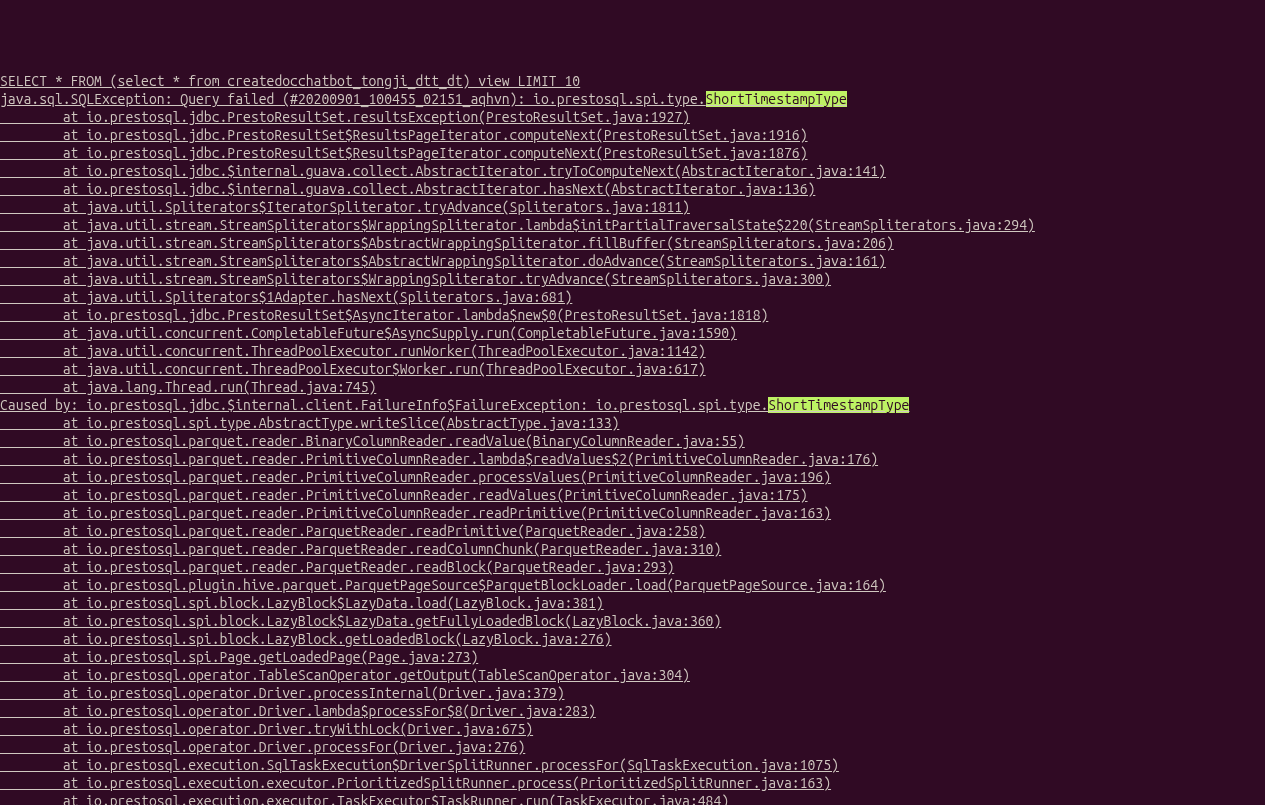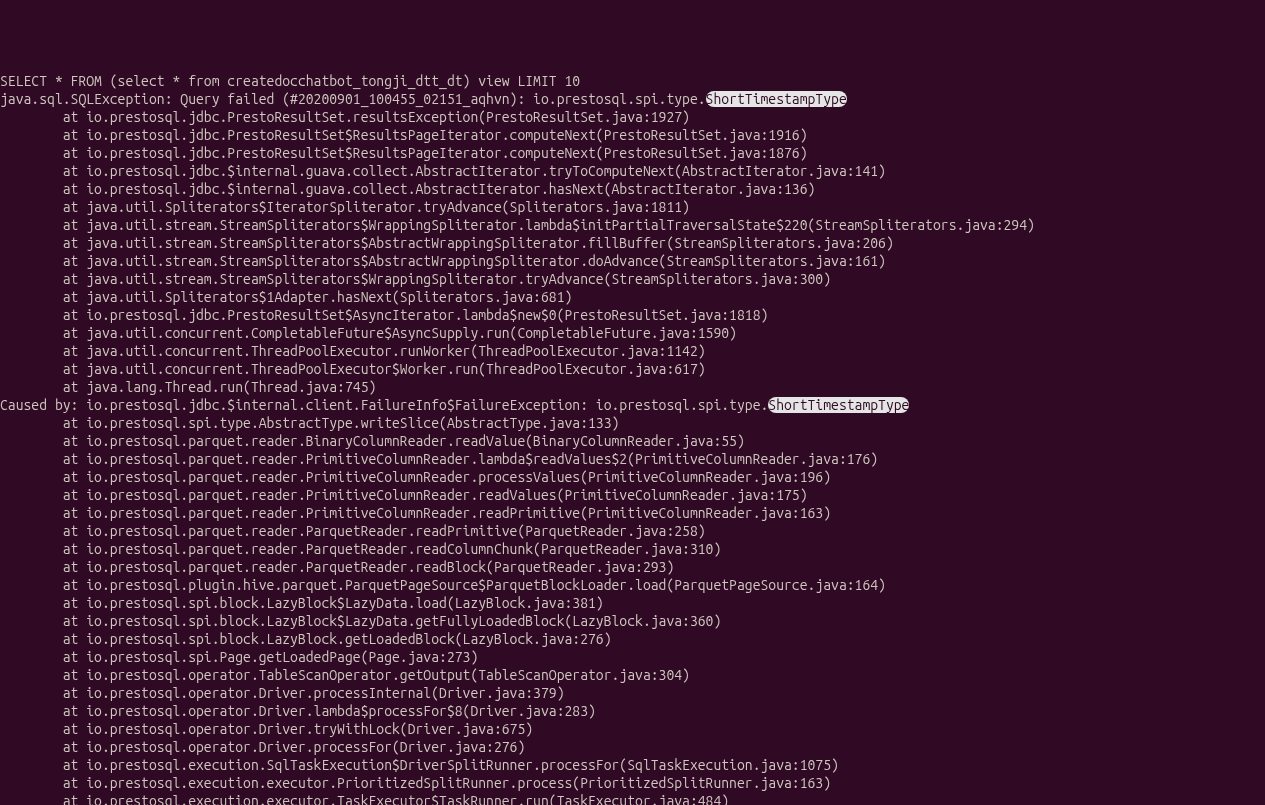--- a/index.html
+++ b/index.html
@@ -12,26 +12,26 @@
       color: #d0c8c0;
       font-family: 'Ubuntu Mono', 'DejaVu Sans Mono', 'Courier New', monospace;
       font-size: 14px;
       line-height: 18px;
       white-space: pre;
       overflow-x: auto;
       width: 1265px;
       height: 805px;
     }
     .highlight {
-      background-color: #e5e5e5;
+      background-color: #bef264;
       color: #2e0922;
-      border-radius: 8px;
     }
     .terminal-line {
       white-space: pre;
+      text-decoration: underline;
     }
   </style>
 </head>
 <body>
 
 
 
 <div id="terminal"><div class="terminal-line">SELECT * FROM (select * from createdocchatbot_tongji_dtt_dt) view LIMIT 10</div><div class="terminal-line"><span>java.sql.SQLException: Query failed (#20200901_100455_02151_aqhvn): io.prestosql.spi.type.</span><span class="highlight">ShortTimestampType</span></div><div class="terminal-line">        at io.prestosql.jdbc.PrestoResultSet.resultsException(PrestoResultSet.java:1927)</div><div class="terminal-line">        at io.prestosql.jdbc.PrestoResultSet$ResultsPageIterator.computeNext(PrestoResultSet.java:1916)</div><div class="terminal-line">        at io.prestosql.jdbc.PrestoResultSet$ResultsPageIterator.computeNext(PrestoResultSet.java:1876)</div><div class="terminal-line">        at io.prestosql.jdbc.$internal.guava.collect.AbstractIterator.tryToComputeNext(AbstractIterator.java:141)</div><div class="terminal-line">        at io.prestosql.jdbc.$internal.guava.collect.AbstractIterator.hasNext(AbstractIterator.java:136)</div><div class="terminal-line">        at java.util.Spliterators$IteratorSpliterator.tryAdvance(Spliterators.java:1811)</div><div class="terminal-line">        at java.util.stream.StreamSpliterators$WrappingSpliterator.lambda$initPartialTraversalState$220(StreamSpliterators.java:294)</div><div class="terminal-line">        at java.util.stream.StreamSpliterators$AbstractWrappingSpliterator.fillBuffer(StreamSpliterators.java:206)</div><div class="terminal-line">        at java.util.stream.StreamSpliterators$AbstractWrappingSpliterator.doAdvance(StreamSpliterators.java:161)</div><div class="terminal-line">        at java.util.stream.StreamSpliterators$WrappingSpliterator.tryAdvance(StreamSpliterators.java:300)</div><div class="terminal-line">        at java.util.Spliterators$1Adapter.hasNext(Spliterators.java:681)</div><div class="terminal-line">        at io.prestosql.jdbc.PrestoResultSet$AsyncIterator.lambda$new$0(PrestoResultSet.java:1818)</div><div class="terminal-line">        at java.util.concurrent.CompletableFuture$AsyncSupply.run(CompletableFuture.java:1590)</div><div class="terminal-line">        at java.util.concurrent.ThreadPoolExecutor.runWorker(ThreadPoolExecutor.java:1142)</div><div class="terminal-line">        at java.util.concurrent.ThreadPoolExecutor$Worker.run(ThreadPoolExecutor.java:617)</div><div class="terminal-line">        at java.lang.Thread.run(Thread.java:745)</div><div class="terminal-line"><span>Caused by: io.prestosql.jdbc.$internal.client.FailureInfo$FailureException: io.prestosql.spi.type.</span><span class="highlight">ShortTimestampType</span></div><div class="terminal-line">        at io.prestosql.spi.type.AbstractType.writeSlice(AbstractType.java:133)</div><div class="terminal-line">        at io.prestosql.parquet.reader.BinaryColumnReader.readValue(BinaryColumnReader.java:55)</div><div class="terminal-line">        at io.prestosql.parquet.reader.PrimitiveColumnReader.lambda$readValues$2(PrimitiveColumnReader.java:176)</div><div class="terminal-line">        at io.prestosql.parquet.reader.PrimitiveColumnReader.processValues(PrimitiveColumnReader.java:196)</div><div class="terminal-line">        at io.prestosql.parquet.reader.PrimitiveColumnReader.readValues(PrimitiveColumnReader.java:175)</div><div class="terminal-line">        at io.prestosql.parquet.reader.PrimitiveColumnReader.readPrimitive(PrimitiveColumnReader.java:163)</div><div class="terminal-line">        at io.prestosql.parquet.reader.ParquetReader.readPrimitive(ParquetReader.java:258)</div><div class="terminal-line">        at io.prestosql.parquet.reader.ParquetReader.readColumnChunk(ParquetReader.java:310)</div><div class="terminal-line">        at io.prestosql.parquet.reader.ParquetReader.readBlock(ParquetReader.java:293)</div><div class="terminal-line">        at io.prestosql.plugin.hive.parquet.ParquetPageSource$ParquetBlockLoader.load(ParquetPageSource.java:164)</div><div class="terminal-line">        at io.prestosql.spi.block.LazyBlock$LazyData.load(LazyBlock.java:381)</div><div class="terminal-line">        at io.prestosql.spi.block.LazyBlock$LazyData.getFullyLoadedBlock(LazyBlock.java:360)</div><div class="terminal-line">        at io.prestosql.spi.block.LazyBlock.getLoadedBlock(LazyBlock.java:276)</div><div class="terminal-line">        at io.prestosql.spi.Page.getLoadedPage(Page.java:273)</div><div class="terminal-line">        at io.prestosql.operator.TableScanOperator.getOutput(TableScanOperator.java:304)</div><div class="terminal-line">        at io.prestosql.operator.Driver.processInternal(Driver.java:379)</div><div class="terminal-line">        at io.prestosql.operator.Driver.lambda$processFor$8(Driver.java:283)</div><div class="terminal-line">        at io.prestosql.operator.Driver.tryWithLock(Driver.java:675)</div><div class="terminal-line">        at io.prestosql.operator.Driver.processFor(Driver.java:276)</div><div class="terminal-line">        at io.prestosql.execution.SqlTaskExecution$DriverSplitRunner.processFor(SqlTaskExecution.java:1075)</div><div class="terminal-line">        at io.prestosql.execution.executor.PrioritizedSplitRunner.process(PrioritizedSplitRunner.java:163)</div><div class="terminal-line">        at io.prestosql.execution.executor.TaskExecutor$TaskRunner.run(TaskExecutor.java:484)</div></div>
 
 

